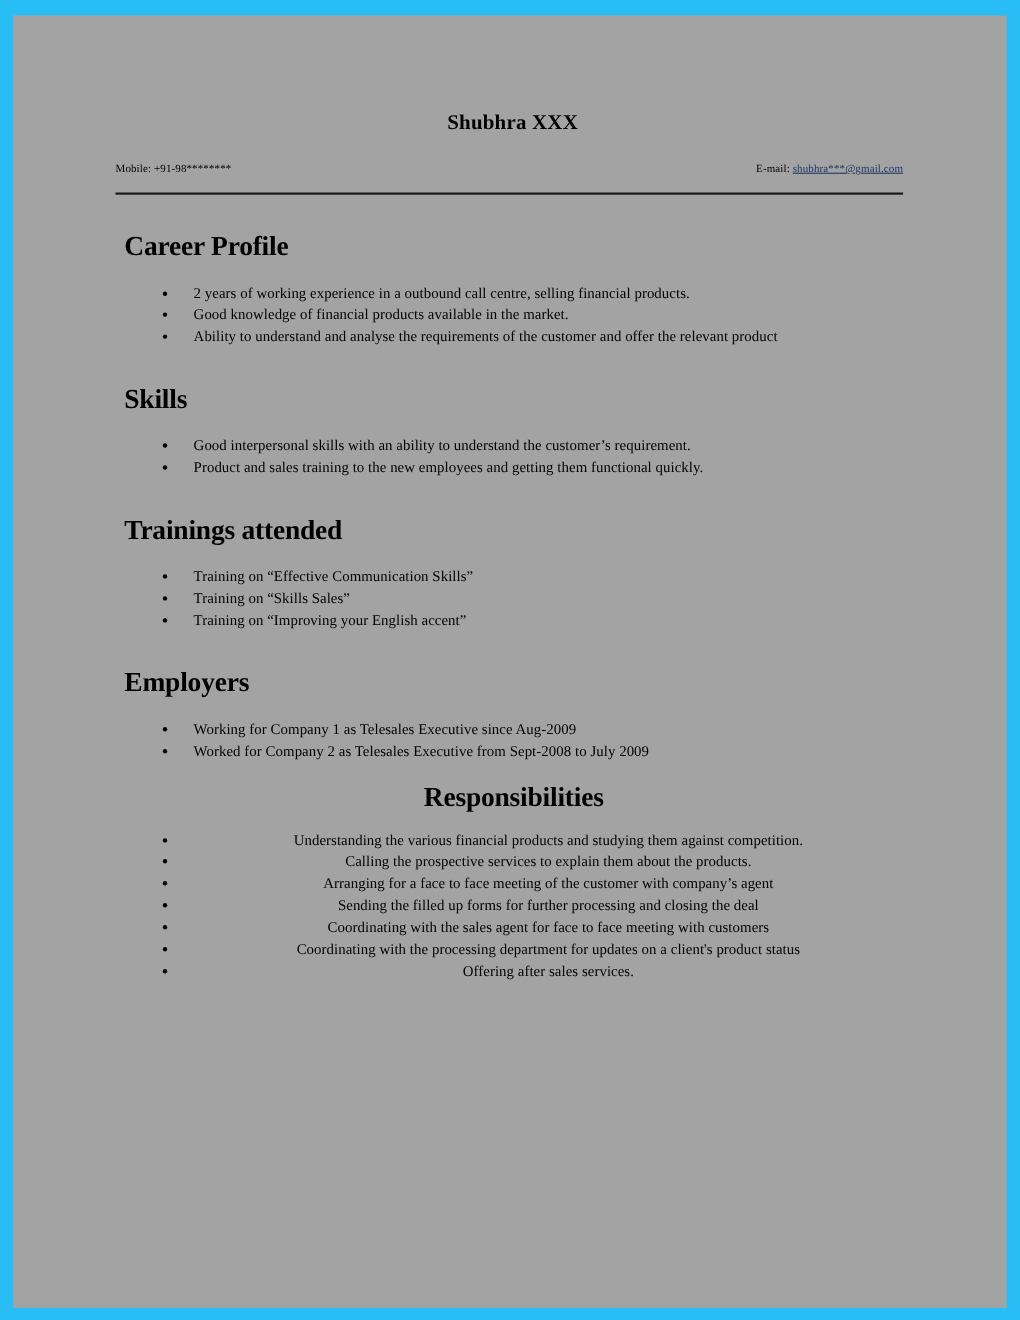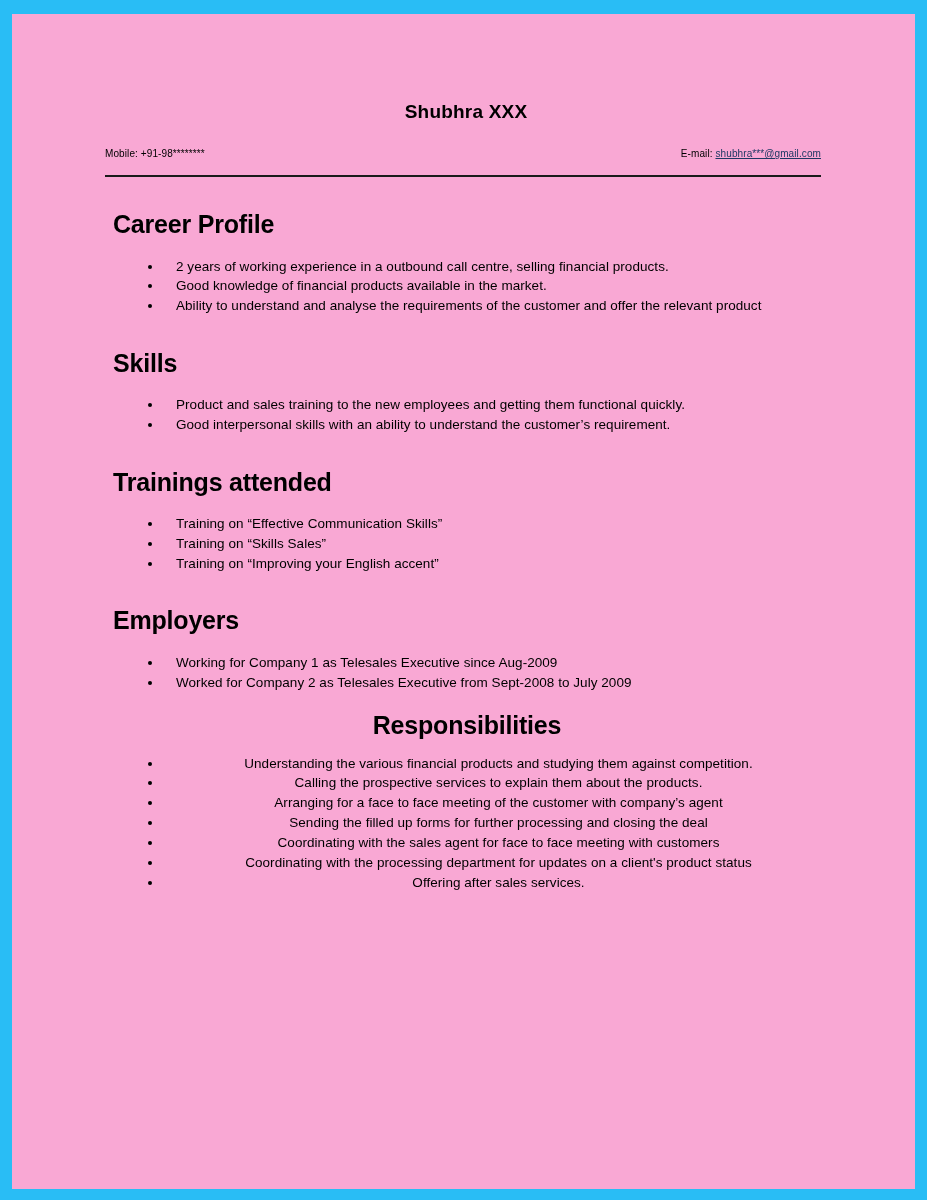--- a/index.html
+++ b/index.html
@@ -19,23 +19,24 @@
     width: 927px;
     height: 1200px;
     box-sizing: border-box;
     background: #29BDF5;
     padding: 14px 12px 11px 12px;
   }
   .page-sheet {
     position: relative;
     width: 100%;
     height: 100%;
-    background: #f9a8d4;
+    background: #a3a3a3;
     box-sizing: border-box;
     overflow: hidden;
+    font-family: Liberation Serif, serif;
   }
   .doc-body {
     position: absolute;
     left: 93px;
     top: 87px;
     width: 716px;
   }
 
   
   .resume-name {
@@ -139,22 +140,22 @@
         <ul class="bullet-list">
           <li class="bullet-item">2 years of working experience in a outbound call centre, selling financial products.</li>
           <li class="bullet-item">Good knowledge of financial products available in the market.</li>
           <li class="bullet-item">Ability to understand and analyse the requirements of the customer and offer the relevant product</li>
         </ul>
       </div>
 
       <div class="section">
         <h2 class="section-title">Skills</h2>
         <ul class="bullet-list">
+          <li class="bullet-item">Good interpersonal skills with an ability to understand the customer’s requirement.</li>
           <li class="bullet-item">Product and sales training to the new employees and getting them functional quickly.</li>
-          <li class="bullet-item">Good interpersonal skills with an ability to understand the customer’s requirement.</li>
         </ul>
       </div>
 
       <div class="section">
         <h2 class="section-title">Trainings attended</h2>
         <ul class="bullet-list">
           <li class="bullet-item">Training on “Effective Communication Skills”</li>
           <li class="bullet-item">Training on “Skills Sales”</li>
           <li class="bullet-item">Training on “Improving your English accent”</li>
         </ul>

